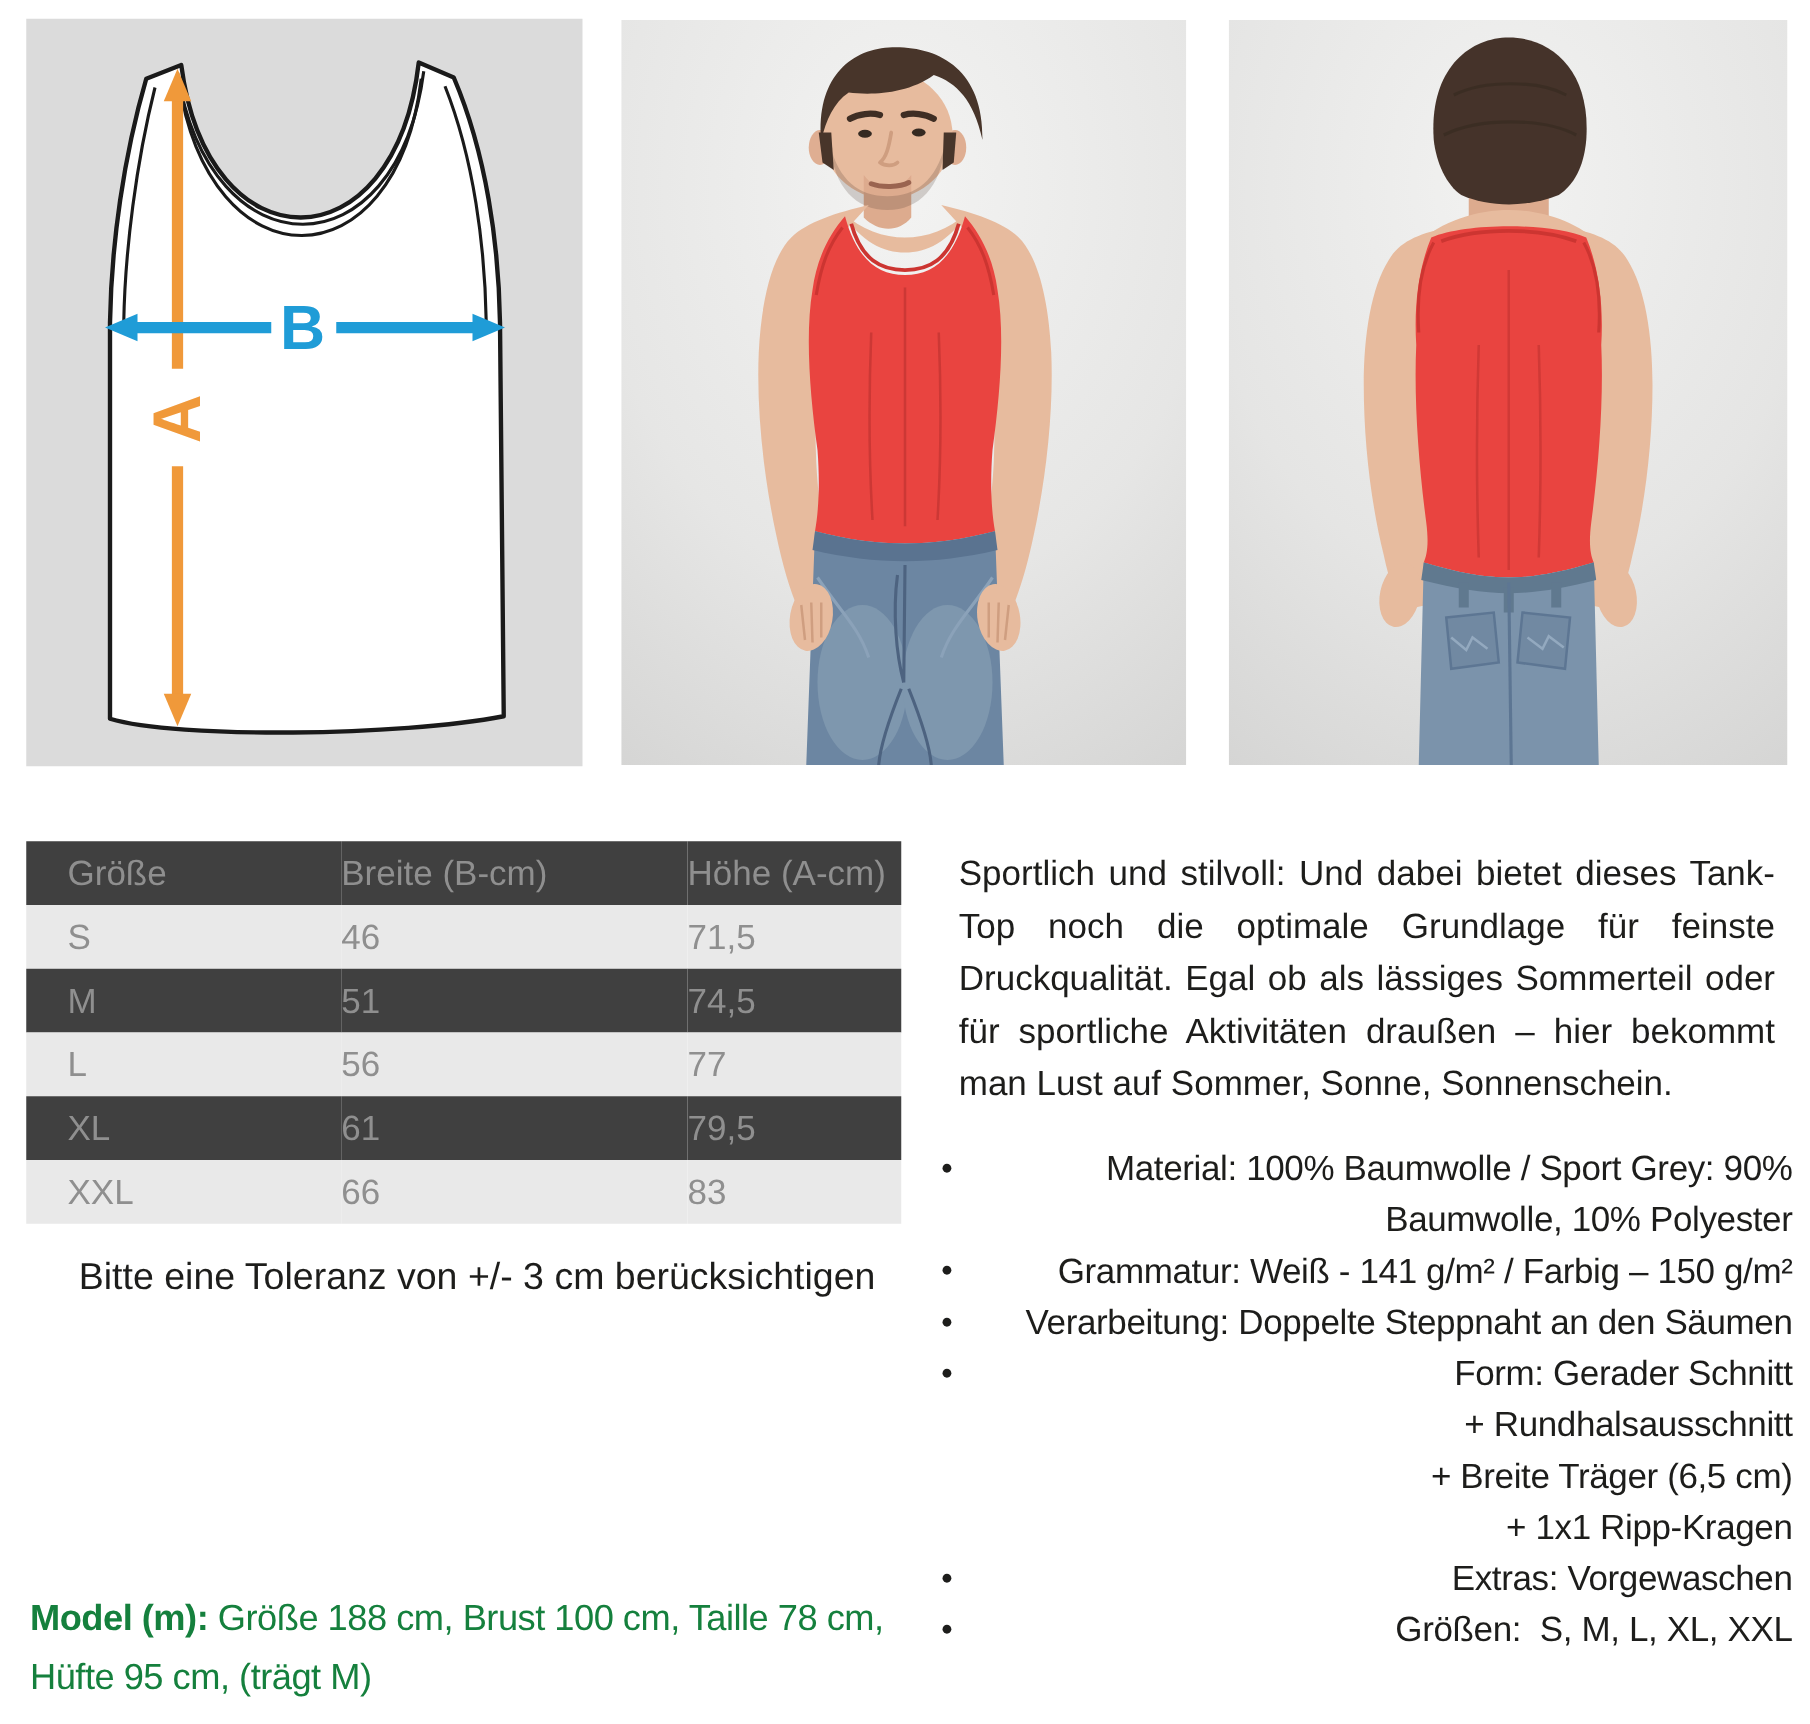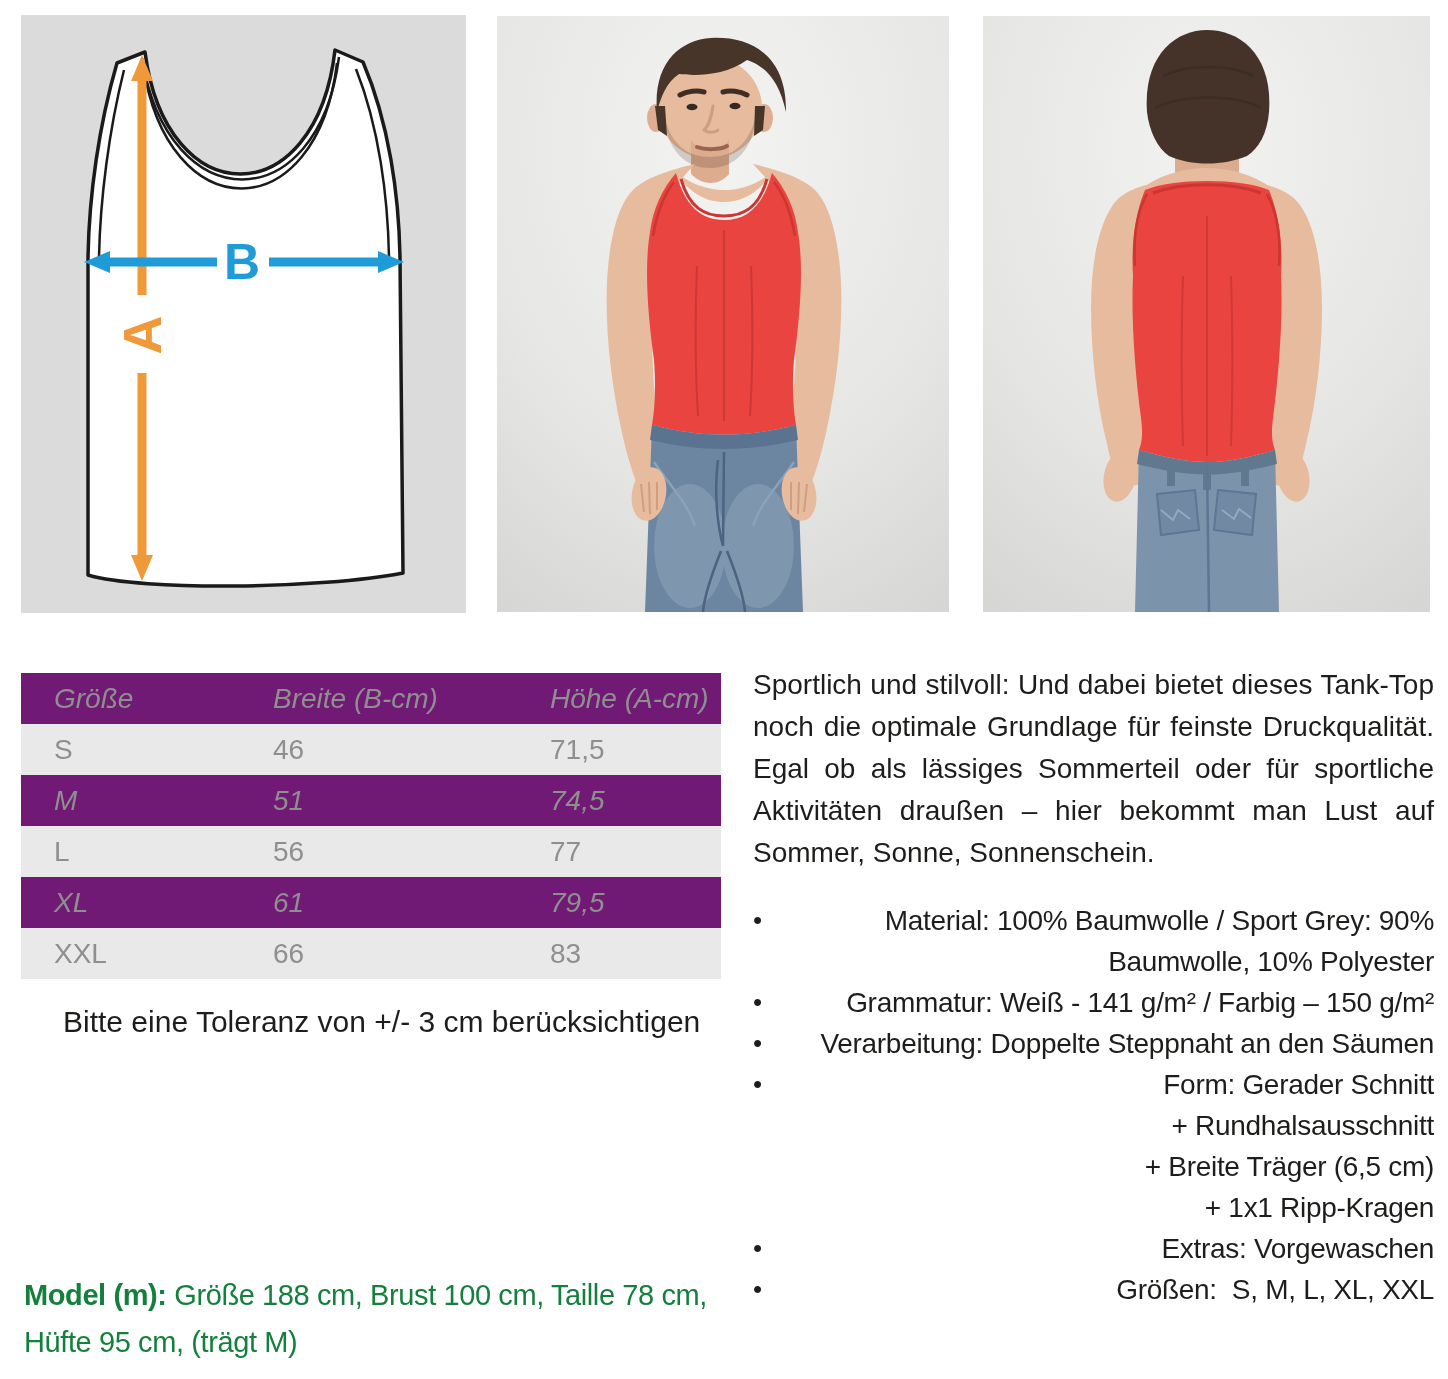--- a/index.html
+++ b/index.html
@@ -10,30 +10,30 @@
   #photo-back-panel{left:983px;top:16px;width:447px;height:596px;}
   svg{display:block;}
 
   .diagram-label{font-family:"Liberation Sans",sans-serif;font-weight:bold;}
 
   .size-table{position:absolute;left:21px;top:673px;width:700px;border-collapse:collapse;font-size:28px;color:#8f8f8f;}
   .size-table th,.size-table td{font-weight:normal;text-align:left;height:51px;padding:0;vertical-align:middle;}
   .size-table .c1{width:219px;padding-left:33px;}
   .size-table .c2{width:277px;}
   .size-table .c3{width:171px;}
-  .size-table tr.base{background:#701a75;font-style:italic;}
+  .size-table tr.base{background:#404040;}
   .size-table tr.alt{background:#e9e9e9;}
 
   .tolerance{position:absolute;left:15px;top:1005px;font-size:30px;white-space:nowrap;color:#1d1d1b;margin-left:48px;}
 
   .model-note{position:absolute;left:24px;top:1272px;width:735px;font-size:29px;line-height:47px;letter-spacing:-0.4px;color:#15803d;}
   .model-note .bold{font-weight:bold;}
 
   .description{position:absolute;left:753px;top:664px;width:681px;font-size:28px;line-height:42px;color:#1d1d1b;}
-  .description .intro{margin:0;text-align:justify;}
+  .description .intro{margin:14px;text-align:justify;}
   .bullets{list-style:none;margin:26px 0 0 0;padding:0;line-height:41px;letter-spacing:-0.3px;text-align:right;}
   .bullets li{position:relative;padding-left:22px;}
   .bullets li::before{content:"\2022";position:absolute;left:0;top:0;font-size:26px;}
   .bullets .sub{margin-left:86px;}
 </style>
 </head>
 <body>
 
 <div class="page">
 

